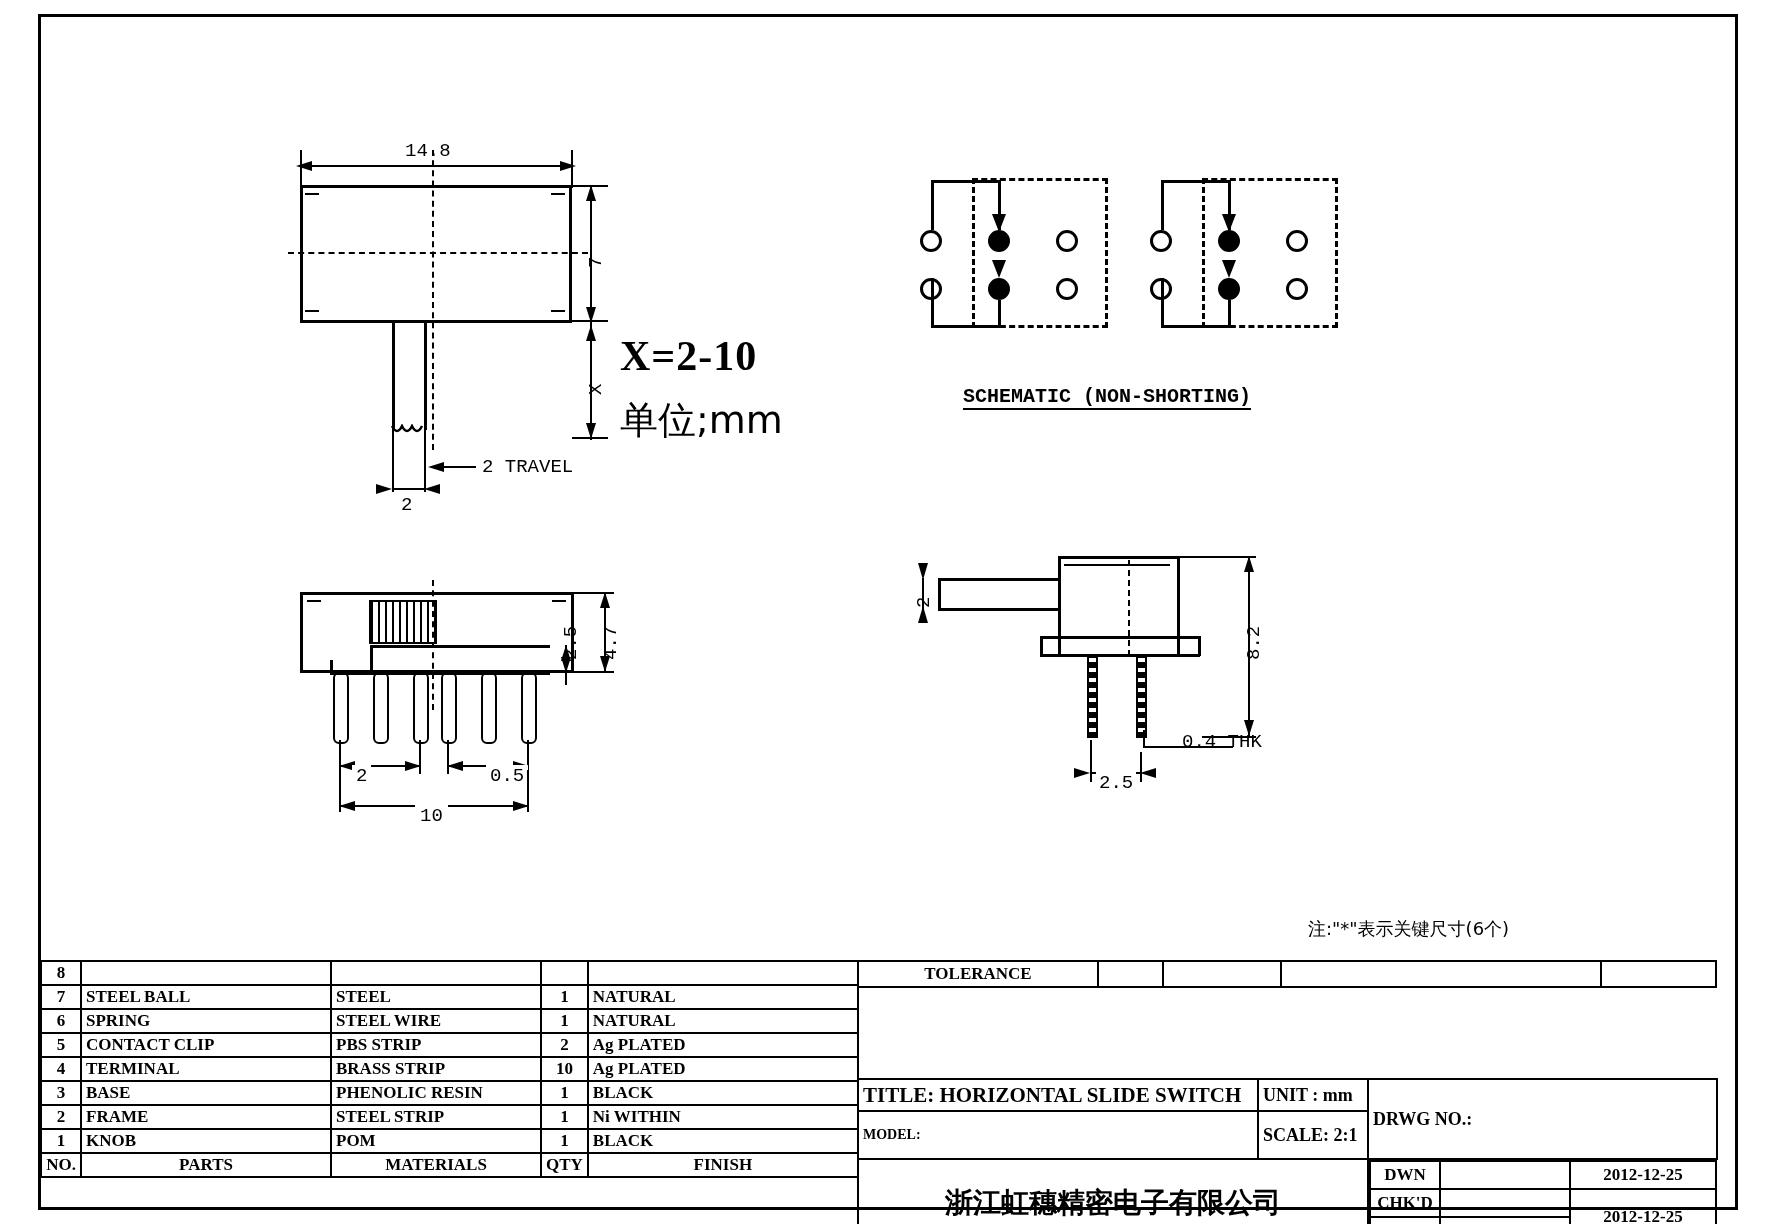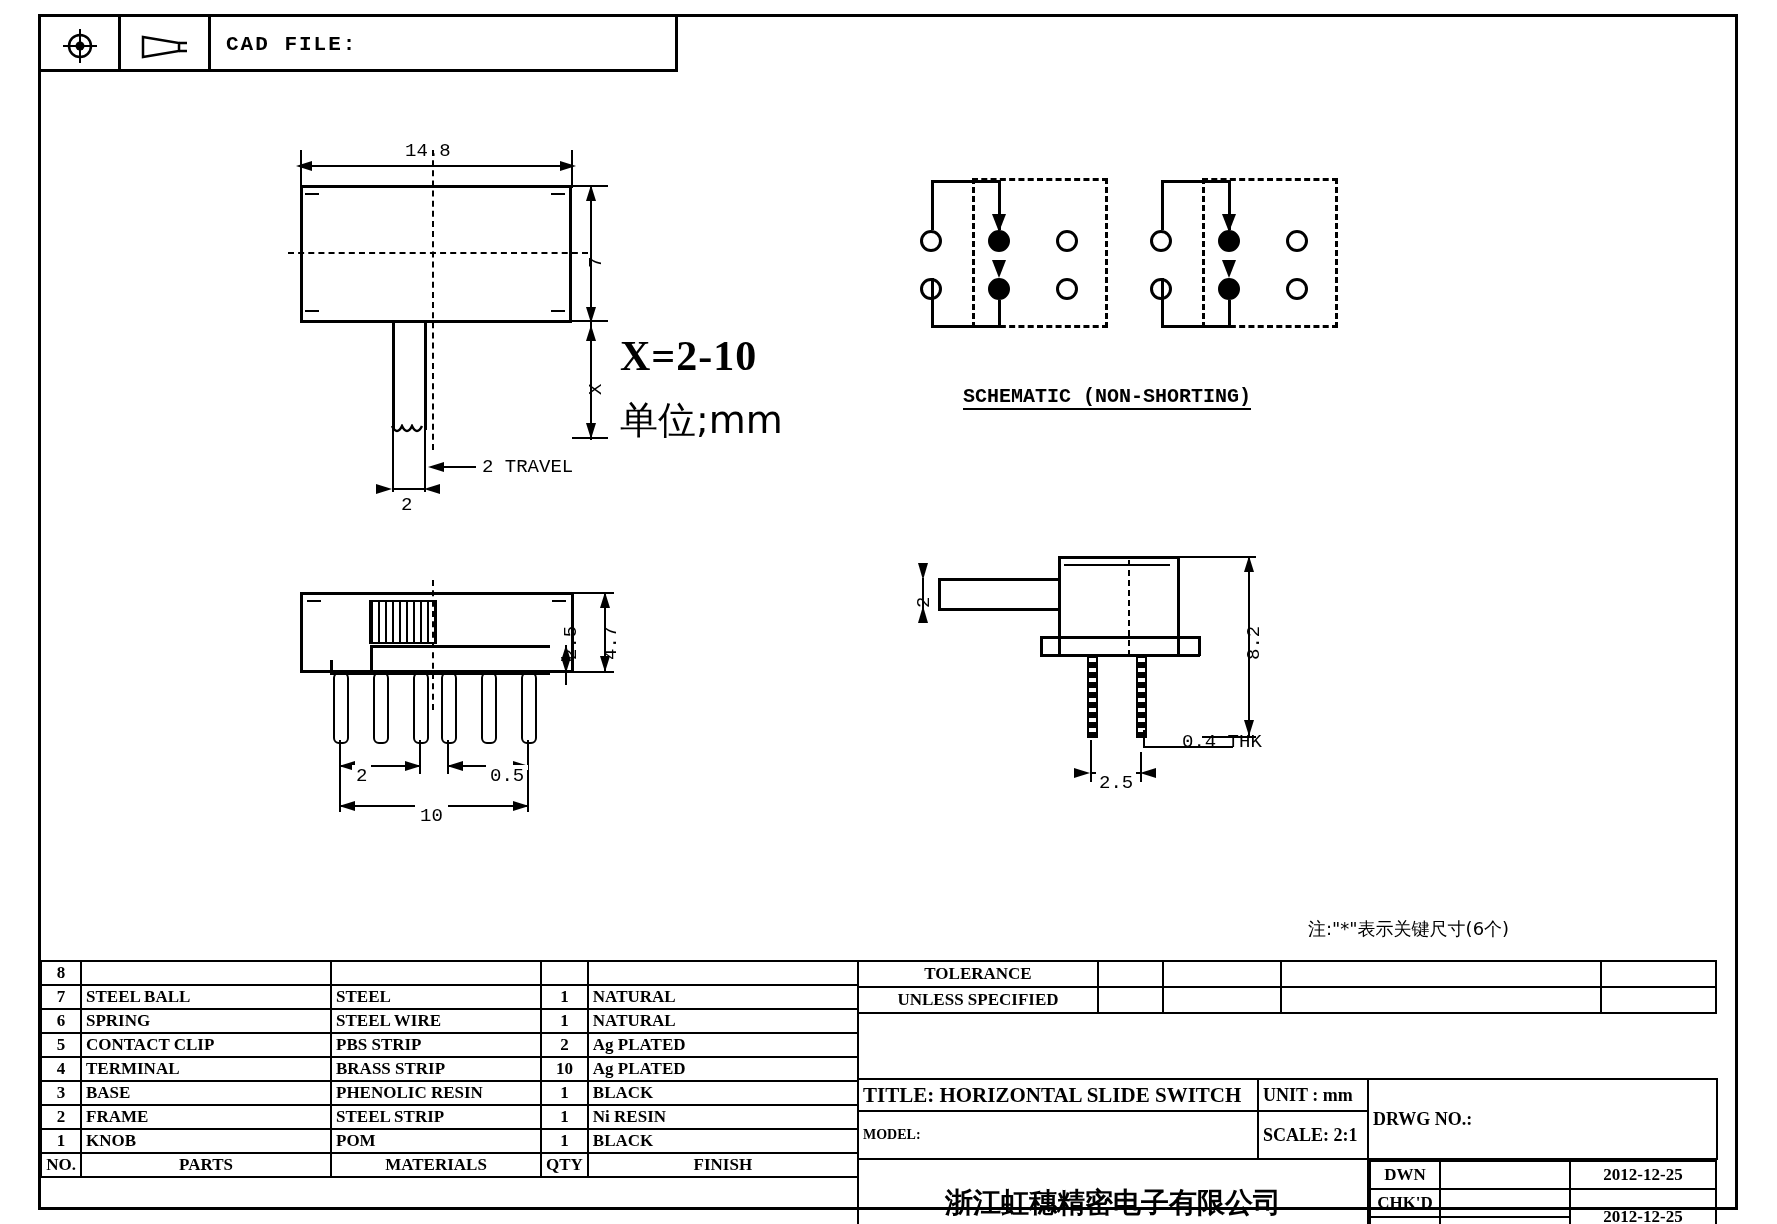--- a/index.html
+++ b/index.html
@@ -43,38 +43,20 @@
   #tb{left:857px;top:1078px;}
   .shead{position:absolute;font-size:20px;font-family:"Liberation Mono", monospace;font-weight:bold;border-bottom:2px solid #000;letter-spacing:0px;}
 </style>
 </head>
 <body>
 
 <div id="page">
 
   <div class="frame"></div>
 
-  <div class="cadbox">
-    <div class="cadcell1">
-      <svg class="tgt" viewBox="0 0 34 34">
-        <circle cx="17" cy="17" r="11" fill="none" stroke="#000" stroke-width="2.5"></circle>
-        <circle cx="17" cy="17" r="4.5" fill="#000"></circle>
-        <line x1="17" y1="0" x2="17" y2="34" stroke="#000" stroke-width="2"></line>
-        <line x1="0" y1="17" x2="34" y2="17" stroke="#000" stroke-width="2"></line>
-      </svg>
-    </div>
-    <div class="cadcell2">
-      <svg class="sym2" width="54" height="28" viewBox="0 0 54 28">
-        <polygon points="4,4 40,10 40,18 4,24" fill="none" stroke="#000" stroke-width="2.5"></polygon>
-        <line x1="40" y1="10" x2="48" y2="10" stroke="#000" stroke-width="2.5"></line>
-        <line x1="40" y1="18" x2="48" y2="18" stroke="#000" stroke-width="2.5"></line>
-      </svg>
-    </div>
-    <div class="cadlabel">CAD FILE:</div>
-  </div>
 
   <div class="ln h3" style="left:300px;top:185px;width:272px;"></div>
   <div class="ln h3" style="left:300px;top:320px;width:272px;"></div>
   <div class="ln v3" style="left:300px;top:185px;height:138px;"></div>
   <div class="ln v3" style="left:569px;top:185px;height:138px;"></div>
 
   <div class="ln h1" style="left:305px;top:193px;width:14px;"></div>
   <div class="ln h1" style="left:551px;top:193px;width:14px;"></div>
   <div class="ln h1" style="left:305px;top:310px;width:14px;"></div>
   <div class="ln h1" style="left:551px;top:310px;width:14px;"></div>
@@ -354,21 +336,21 @@
       <td class="pt l">BASE</td>
       <td class="mt l">PHENOLIC RESIN</td>
       <td class="qt c">1</td>
       <td class="fn l">BLACK</td>
     </tr>
     <tr>
       <td class="no c">2</td>
       <td class="pt l">FRAME</td>
       <td class="mt l">STEEL STRIP</td>
       <td class="qt c">1</td>
-      <td class="fn l">Ni RESIN</td>
+      <td class="fn l">Ni WITHIN</td>
     </tr>
     <tr>
       <td class="no c">1</td>
       <td class="pt l">KNOB</td>
       <td class="mt l">POM</td>
       <td class="qt c">1</td>
       <td class="fn l">BLACK</td>
     </tr>
     <tr>
       <td class="no c">NO.</td>
@@ -381,27 +363,20 @@
     </table>
 
   <table id="rev">
     <tbody>
         <tr>
       <td style="width:240px;height:26px;" class="c">TOLERANCE</td>
       <td style="width:65px;"></td>
       <td style="width:118px;"></td>
       <td style="width:320px;"></td>
       <td style="width:115px;"></td>
-    </tr>
-    <tr>
-      <td class="c" style="height:26px;">UNLESS   SPECIFIED</td>
-      <td></td>
-      <td></td>
-      <td></td>
-      <td></td>
     </tr>
   </tbody>
     </table>
 
   <table id="tb">
     <tbody>
         <tr>
       <td style="width:400px;height:32px;font-size:21px;" class="l">TITLE: HORIZONTAL SLIDE SWITCH</td>
       <td style="width:110px;font-size:18px;" class="l">UNIT : mm</td>
       <td style="width:348px;font-size:18px;" class="l" rowspan="2">DRWG NO.:</td>

